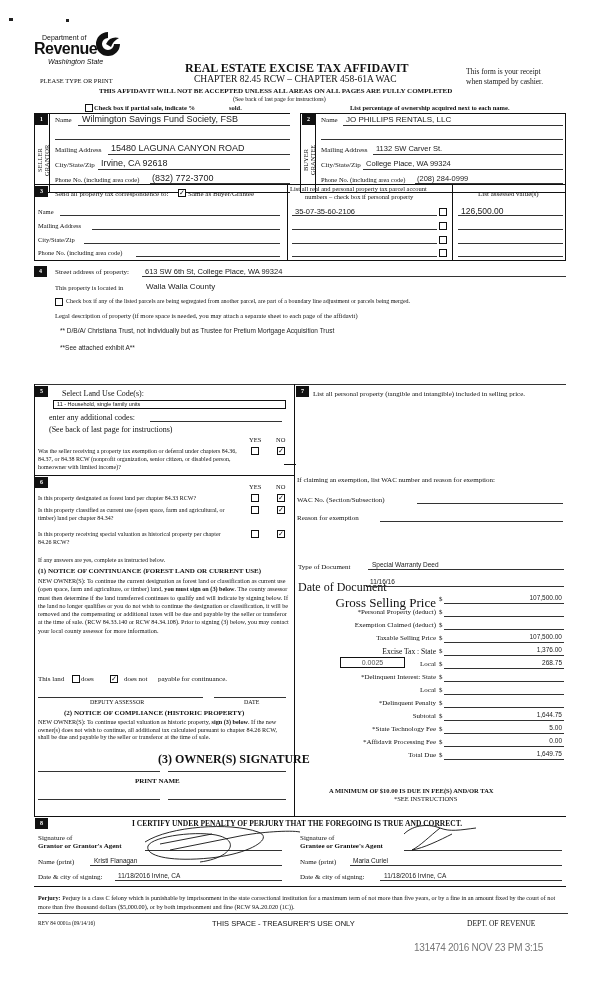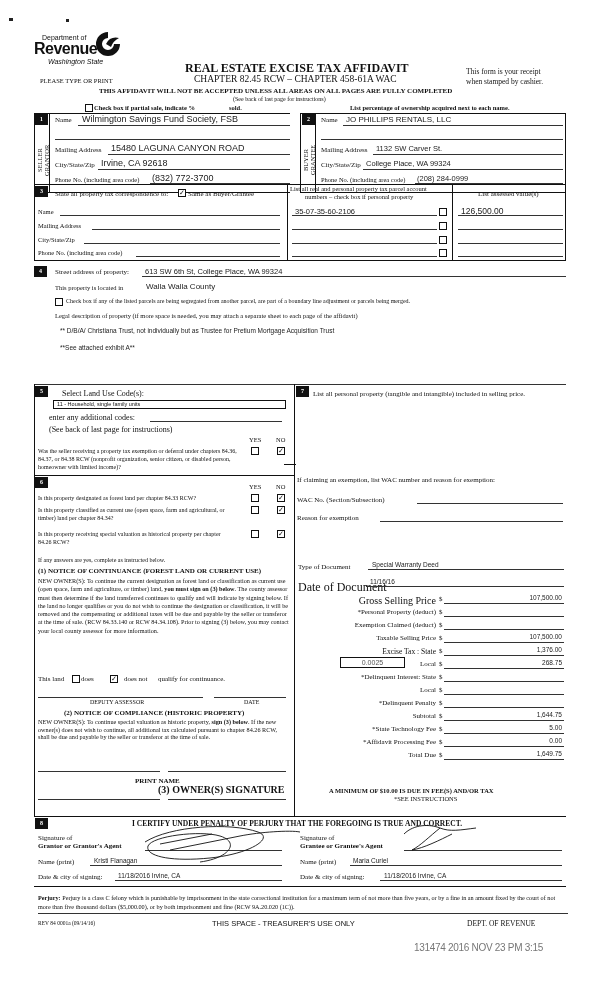--- a/index.html
+++ b/index.html
@@ -84,21 +84,21 @@
 <div class="line" style="left:373px;top:154px;width:190px;"></div>
 <div class="lbl" style="left:321px;top:161px;font-size:7px;">City/State/Zip</div>
 <div class="lbl hand" style="left:366px;top:159px;font-size:7.5px;">College Place, WA 99324</div>
 <div class="line" style="left:363px;top:169px;width:200px;"></div>
 <div class="lbl" style="left:321px;top:176px;font-size:6.5px;">Phone No. (including area code)</div>
 <div class="lbl hand" style="left:417px;top:174px;font-size:7.5px;">(208) 284-0999</div>
 <div class="line" style="left:415px;top:183px;width:148px;"></div>
 
 <div class="box" style="left:34px;top:184px;width:532px;height:77px;"></div>
 <div class="secnum" style="left:35px;top:186px;">3</div>
-<div class="lbl" style="left:55px;top:190px;font-size:7px;">State all property tax correspondence to:</div>
+<div class="lbl" style="left:55px;top:190px;font-size:7px;">Send all property tax correspondence to:</div>
 <div class="cb" style="left:178px;top:189px;">✓</div>
 <div class="lbl" style="left:188px;top:190px;font-size:7px;">Same as Buyer/Grantee</div>
 
 <div class="abs" style="left:287px;top:184px;width:1px;height:77px;background:#111;"></div>
 <div class="abs" style="left:452px;top:184px;width:1px;height:77px;background:#111;"></div>
 <div class="lbl" style="left:290px;top:185px;font-size:6.5px;">List all real and personal property tax parcel account</div>
 <div class="lbl" style="left:305px;top:193px;font-size:6.5px;">numbers – check box if personal property</div>
 <div class="lbl" style="left:478px;top:190px;font-size:7px;">List assessed value(s)</div>
 
 <div class="lbl" style="left:38px;top:208px;font-size:6.5px;">Name</div>
@@ -171,30 +171,30 @@
 <div class="lbl" style="left:38px;top:557px;font-size:6px;">If any answers are yes, complete as instructed below.</div>
 <div class="lbl bold" style="left:38px;top:567px;font-size:7px;">(1) NOTICE OF CONTINUANCE (FOREST LAND OR CURRENT USE)</div>
 <div class="abs" style="left:38px;top:577px;width:252px;font-size:6.2px;line-height:8.3px;">
   <span>NEW OWNER(S): To continue the current designation as forest land or classification as current use (open space, farm and agriculture, or timber) land, </span><b>you must sign on (3) below</b><span>. The county assessor must then determine if the land transferred continues to qualify and will indicate by signing below. If the land no longer qualifies or you do not wish to continue the designation or classification, it will be removed and the compensating or additional taxes will be due and payable by the seller or transferor at the time of sale. (RCW 84.33.140 or RCW 84.34.108). Prior to signing (3) below, you may contact your local county assessor for more information.</span>
 </div>
 <div class="lbl" style="left:38px;top:675px;font-size:7px;">This land</div>
 <div class="cb" style="left:72px;top:675px;"></div>
 <div class="lbl" style="left:81px;top:675px;font-size:7px;">does</div>
 <div class="cb" style="left:110px;top:675px;">✓</div>
 <div class="lbl" style="left:124px;top:675px;font-size:7px;">does not</div>
-<div class="lbl" style="left:158px;top:675px;font-size:7px;">qualify for continuance.</div>
+<div class="lbl" style="left:158px;top:675px;font-size:7px;">payable for continuance.</div>
 <div class="line" style="left:38px;top:697px;width:165px;"></div>
 <div class="line" style="left:214px;top:697px;width:72px;"></div>
 <div class="lbl" style="left:90px;top:699px;font-size:6px;">DEPUTY ASSESSOR</div>
 <div class="lbl" style="left:244px;top:699px;font-size:6px;">DATE</div>
 <div class="lbl bold" style="left:64px;top:709px;font-size:7px;">(2) NOTICE OF COMPLIANCE (HISTORIC PROPERTY)</div>
 <div class="abs" style="left:38px;top:718px;width:252px;font-size:6.2px;line-height:7.5px;">
   <span>NEW OWNER(S): To continue special valuation as historic property, </span><b>sign (3) below</b><span>. If the new owner(s) does not wish to continue, all additional tax calculated pursuant to chapter 84.26 RCW, shall be due and payable by the seller or transferor at the time of sale.</span>
 </div>
-<div class="lbl bold" style="left:110px;top:784px;font-size:10px;padding-left:48px;">(3) OWNER(S) SIGNATURE</div>
+<div class="lbl bold" style="left:110px;top:752px;font-size:12px;padding-left:48px;">(3) OWNER(S) SIGNATURE</div>
 <div class="line" style="left:38px;top:771px;width:122px;"></div>
 <div class="line" style="left:168px;top:771px;width:118px;"></div>
 <div class="lbl bold" style="left:135px;top:777px;font-size:7px;">PRINT NAME</div>
 <div class="line" style="left:38px;top:799px;width:122px;"></div>
 <div class="line" style="left:168px;top:799px;width:118px;"></div>
 
 <div class="secnum" style="left:296px;top:386px;">7</div>
 <div class="abs" style="left:313px;top:389px;width:250px;font-size:7px;line-height:10px;text-indent:0;">List all  personal property (tangible and intangible) included in selling price.</div>
 <div class="abs" style="left:284px;top:464px;width:12px;height:1px;background:#111;"></div>
 <div class="lbl" style="left:297px;top:476px;font-size:7px;">If claiming an exemption, list WAC number and reason for exemption:</div>
@@ -206,21 +206,21 @@
 <div class="lbl" style="left:298px;top:563px;font-size:7px;text-align:center;">Type of Document</div>
 <div class="lbl hand" style="left:372px;top:561px;font-size:6.5px;">Special Warranty Deed</div>
 <div class="line" style="left:368px;top:569px;width:196px;"></div>
 <div class="lbl" style="left:298px;top:580px;font-size:12px;">Date of Document</div>
 <div class="lbl hand" style="left:370px;top:578px;font-size:6.5px;">11/16/16</div>
 <div class="line" style="left:366px;top:586px;width:198px;"></div>
 
 <div class="abs" style="left:298px;top:593px;width:268px;height:200px;">
 
   <div class="abs" style="left:0;top:0;width:138px;height:12px;">
-      <div class="fee-lbl" style="font-size:10px;top:2px;">Gross Selling Price</div>
+      <div class="fee-lbl" style="font-size:13px;top:2px;">Gross Selling Price</div>
     </div>
   <div class="abs" style="left:0;top:13px;width:138px;height:12px;">
       <div class="fee-lbl" style="font-size:7px;top:2px;">*Personal Property (deduct)</div>
     </div>
   <div class="abs" style="left:0;top:26px;width:138px;height:12px;">
       <div class="fee-lbl" style="font-size:7px;top:2px;">Exemption Claimed (deduct)</div>
     </div>
   <div class="abs" style="left:0;top:39px;width:138px;height:12px;">
       <div class="fee-lbl" style="font-size:7px;top:2px;">Taxable Selling Price</div>
     </div>

